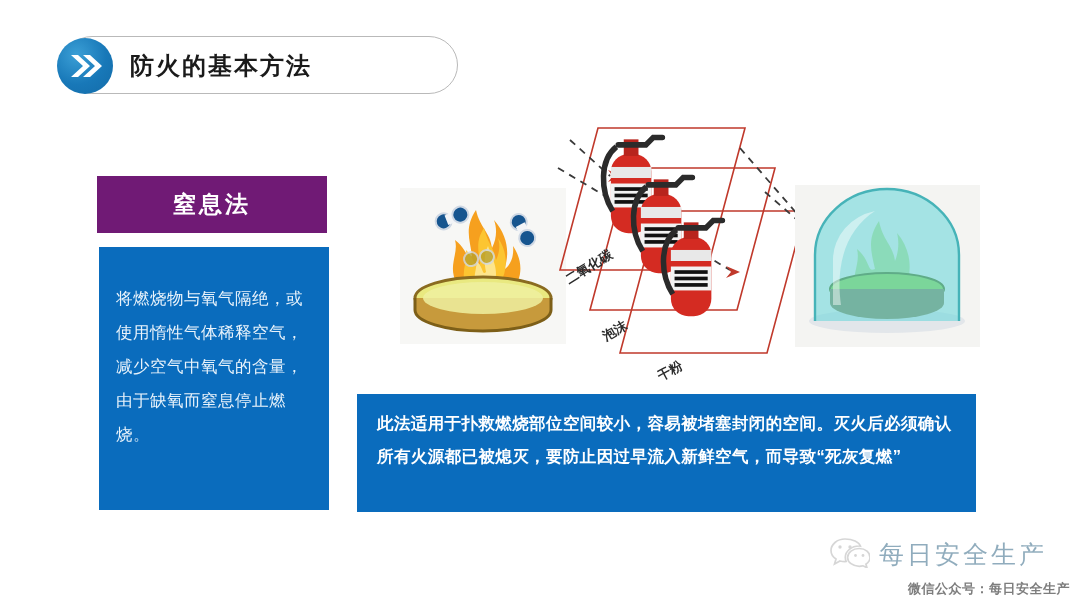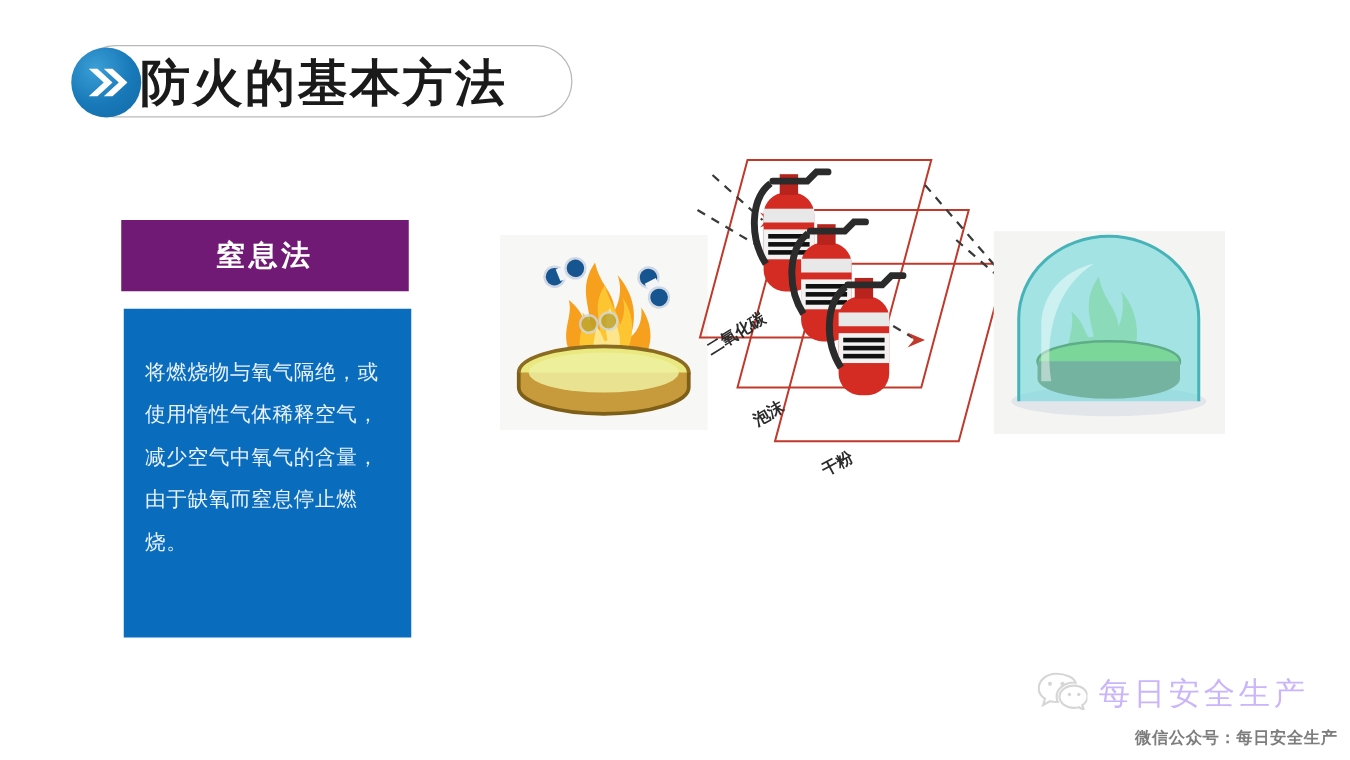--- a/index.html
+++ b/index.html
@@ -16,22 +16,22 @@
     position:absolute;left:63px;top:36px;width:395px;height:58px;
     border:1px solid #b9b9b9;border-radius:29px;background:#fff;box-sizing:border-box;
   }
   .header-badge{
     position:absolute;left:57px;top:38px;width:56px;height:56px;border-radius:50%;
     background:radial-gradient(circle at 35% 30%,#3b9fd6 0%,#1878b8 55%,#136ba8 100%);
     display:flex;align-items:center;justify-content:center;
   }
   .header-badge svg{display:block;}
   .header-title{
-    position:absolute;left:112px;top:38px;height:56px;display:flex;align-items:center;
-    font-size:40px;font-weight:bold;color:#1a1a1a;letter-spacing:2px;
+    position:absolute;left:130px;top:38px;height:56px;display:flex;align-items:center;
+    font-size:24px;font-weight:bold;color:#1a1a1a;letter-spacing:2px;
     font-family:"DejaVu Serif","Liberation Serif",serif;
   }
 
   
   .method-title{
     position:absolute;left:97px;top:176px;width:230px;height:57px;
     background:#701a75;
     display:flex;align-items:center;justify-content:center;
     color:#fff;font-size:23px;font-weight:bold;letter-spacing:3px;
   }
@@ -70,21 +70,21 @@
     font-family:"DejaVu Sans","Liberation Sans",sans-serif;white-space:nowrap;
   }
   .lab-co2{left:213px;top:148px;transform:rotate(-32deg);letter-spacing:0px;}
   .lab-foam{left:252px;top:212px;transform:rotate(-30deg);}
   .lab-powder{left:307px;top:252px;transform:rotate(-28deg);}
 
   
   .wm{position:absolute;left:830px;top:536px;width:240px;height:62px;}
   .wm-row{display:flex;align-items:center;gap:9px;opacity:.45;}
   .wm-name{
-    font-size:25px;color:#8b5cf6;letter-spacing:3px;
+    font-size:25px;color:#0c4a6e;letter-spacing:3px;
     font-family:"DejaVu Sans","Liberation Sans",sans-serif;
   }
   .wm-sub{
     margin-top:8px;text-align:right;font-size:13px;color:#7d7d7d;letter-spacing:.5px;font-weight:bold;
   }
 </style>
 </head>
 <body>
 
 <div id="slide">
@@ -222,20 +222,23 @@
         <ellipse cx="92" cy="104" rx="57" ry="16" fill="none" stroke="#5c7a26" stroke-width="2"></ellipse>
         <path d="M35 104 L35 118 A57 16 0 0 0 149 118 L149 104 Z" fill="#8d8b5d"></path>
 
         <path d="M20 136 L20 70 A72 66 0 0 1 164 70 L164 136 Z" fill="#63d6d8" opacity=".55"></path>
         <path d="M20 136 L20 70 A72 66 0 0 1 164 70 L164 136" fill="none" stroke="#46b3b8" stroke-width="2.4"></path>
         <path d="M38 120 L38 74 A54 50 0 0 1 80 26 C52 44 40 78 46 120 Z" fill="#ffffff" opacity=".45"></path>
       </svg>
     </div>
   </div>
 
+  <div class="note-banner">
+    <span>此法适用于扑救燃烧部位空间较小，容易被堵塞封闭的空间。灭火后必须确认所有火源都已被熄灭，要防止因过早流入新鲜空气，而导致“死灰复燃”</span>
+  </div>
 
   <div class="wm">
     <div class="wm-row">
       <span>
         <svg width="40" height="32" viewBox="0 0 40 32" aria-hidden="true">
           <path d="M15 3 C7 3 1 8.5 1 14.5 C1 18 3 21 6 23 L4.5 28 L10 25
                    C11.6 25.4 13.3 25.6 15 25.6 C15.4 25.6 15.8 25.6 16.2 25.5
                    C15.6 24.2 15.3 22.8 15.3 21.3 C15.3 15 21.6 10 29.2 10
                    C29.6 10 30 10 30.4 10.1 C29 5.9 22.7 3 15 3 Z" fill="none" stroke="#a5a5a5" stroke-width="1.7"></path>
           <circle cx="10" cy="11" r="1.7" fill="#a5a5a5"></circle>

